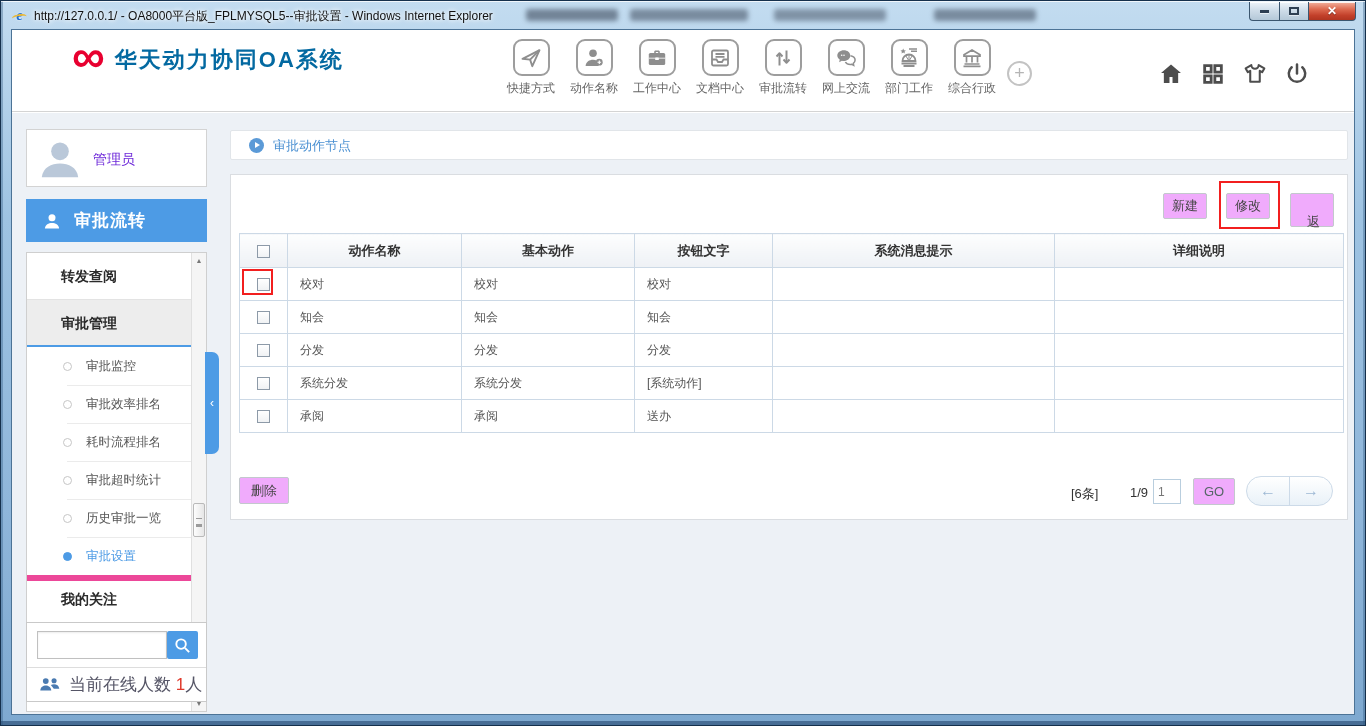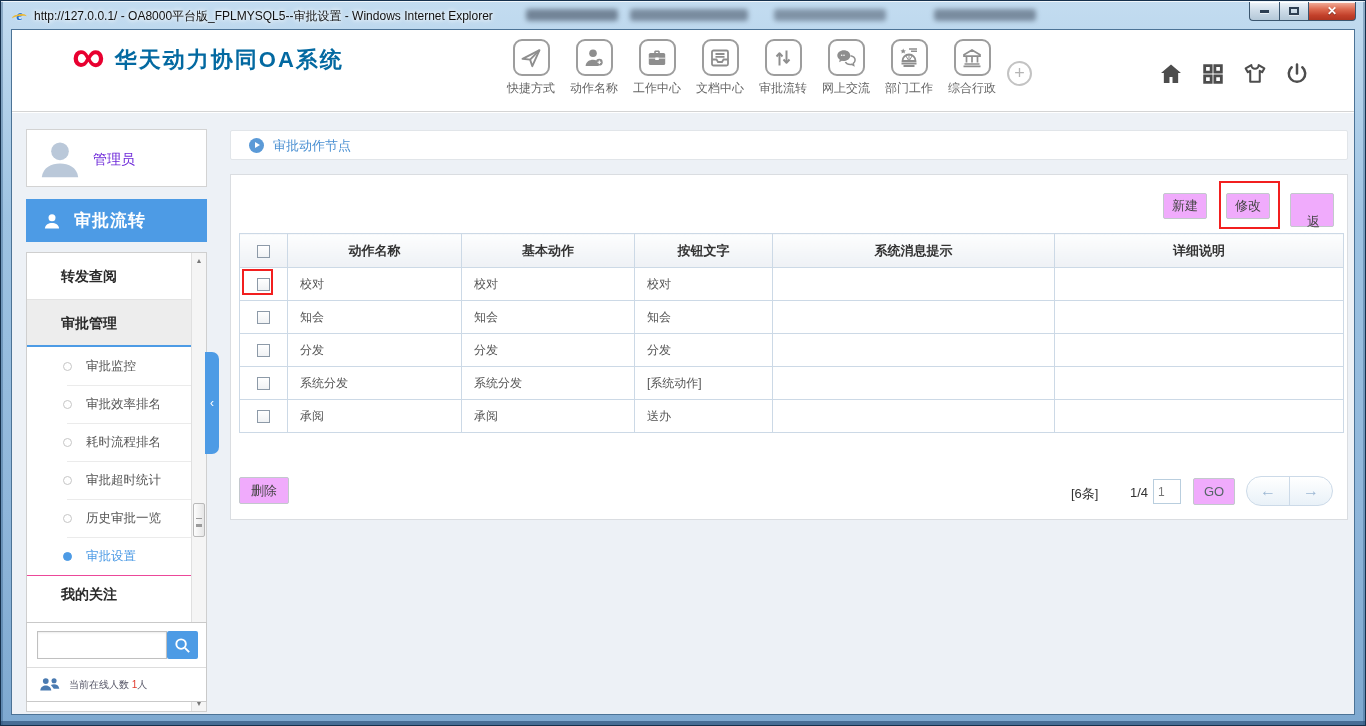--- a/index.html
+++ b/index.html
@@ -64,42 +64,42 @@
   .menu-panel{left:14px;top:139px;width:181px;height:460px;border-color:#cfcfcf;}
   .mi-group{height:47px;line-height:47px;padding-left:34px;font-size:14px;font-weight:bold;
     color:#2b2b2b;border-bottom:1px solid #e3e3e3;cursor:pointer;background:#fff;}
   .mi-group.active-group{background:#ededed;border-bottom:2px solid #4d9be5;}
   .submenu .smi{position:relative;height:38px;display:flex;align-items:center;cursor:pointer;}
   .submenu .smi + .smi::before{content:"";position:absolute;left:40px;right:0;top:0;height:1px;background:#ebebeb;}
   .bullet{width:9px;height:9px;border:1px solid #c6c6c6;border-radius:50%;margin-left:36px;background:#fff;}
   .smi-label{margin-left:14px;font-size:12.5px;color:#555;}
   .smi.active .bullet{background:#4d9be5;border-color:#4d9be5;}
   .smi.active .smi-label{color:#4d9be5;}
-  .mi-group.last{border-top:1px solid #ec4899;border-bottom:none;height:36px;line-height:36px;}
+  .mi-group.last{border-top:6px solid #ec4899;border-bottom:none;height:36px;line-height:36px;}
   .sb-scroll{position:absolute;top:0;right:0;bottom:0;width:15px;background:#f5f5f5;
     border-left:1px solid #e0e0e0;}
   .sb-arrow{position:absolute;left:0;width:14px;height:13px;font-size:7px;color:#777;
     text-align:center;line-height:13px;cursor:pointer;}
   .sb-arrow.up{top:1px;} .sb-arrow.down{bottom:1px;}
   .sb-thumb{position:absolute;left:1px;top:250px;width:12px;height:34px;border:1px solid #b9b9b9;
     border-radius:2px;background:linear-gradient(90deg,#fdfdfd,#e6e6e6);cursor:pointer;}
   .sb-thumb::after{content:"";position:absolute;left:2px;right:2px;top:14px;height:5px;
     border-top:1px solid #9b9b9b;border-bottom:1px solid #9b9b9b;box-shadow:0 2px 0 #9b9b9b;}
   .collapse-tab{position:absolute;left:193px;top:239px;width:14px;height:102px;background:#4d9be5;
     border-radius:0 7px 7px 0;color:#fff;display:flex;align-items:center;justify-content:center;
     font-size:12px;cursor:pointer;}
   .search-panel{left:14px;top:509px;width:181px;height:80px;border-color:#c9c9c9;}
   .search-input{position:absolute;left:10px;top:8px;width:130px;height:28px;border:1px solid #c0c0c0;
     box-shadow:inset 0 1px 2px rgba(0,0,0,.08);font-size:13px;padding:0 6px;outline:none;}
   .search-btn{position:absolute;left:140px;top:8px;width:31px;height:28px;background:#4d9be5;
     border:none;border-radius:2px;cursor:pointer;display:flex;align-items:center;justify-content:center;}
   .search-divider{position:absolute;left:0;right:0;top:44px;height:1px;background:#ddd;}
   .online-row{position:absolute;left:0;right:0;top:45px;bottom:0;display:flex;align-items:center;}
   .online-row svg{width:22px;height:17px;margin-left:12px;}
-  .online-text{font-size:10px;color:#556;margin-left:8px;}
+  .online-text{font-size:17px;color:#556;margin-left:8px;}
   .online-count{color:#e0392b;}
   
   .title-panel{left:218px;top:17px;width:1118px;height:30px;border-color:#e1e5e9;border-radius:2px;}
   .title-badge{position:absolute;left:18px;top:7px;width:15px;height:15px;border-radius:50%;
     background:#5b9ad7;}
   .title-badge::after{content:"";position:absolute;left:6px;top:4px;border-left:5px solid #fff;
     border-top:3.5px solid transparent;border-bottom:3.5px solid transparent;}
   .page-title{position:absolute;left:42px;top:0;height:30px;line-height:30px;font-size:13px;color:#4a90d2;}
   .content-panel{left:218px;top:61px;width:1118px;height:346px;border-color:#dadde1;}
   .btn{position:absolute;height:26px;border:1px solid #c3c8cd;background:#f0abfc;border-radius:2px;
@@ -425,21 +425,21 @@
               <td></td>
               <td></td>
             </tr>
           </tbody>
         </table>
         <div class="annot annot-cb"></div>
 
         <button class="btn btn-delete">删除</button>
 
         <span class="pg-total">[6条]</span>
-        <span class="pg-ind">1/4</span>
+        <span class="pg-ind">1/9</span>
         <input class="pg-input" type="text" value="1" style="">
         <button class="btn pg-go">GO</button>
         <div class="pg-pill">
           <div class="pg-half prev">
               <span>←</span>
             </div>
           <div class="pg-half next">
               <span>→</span>
             </div>
         </div>

